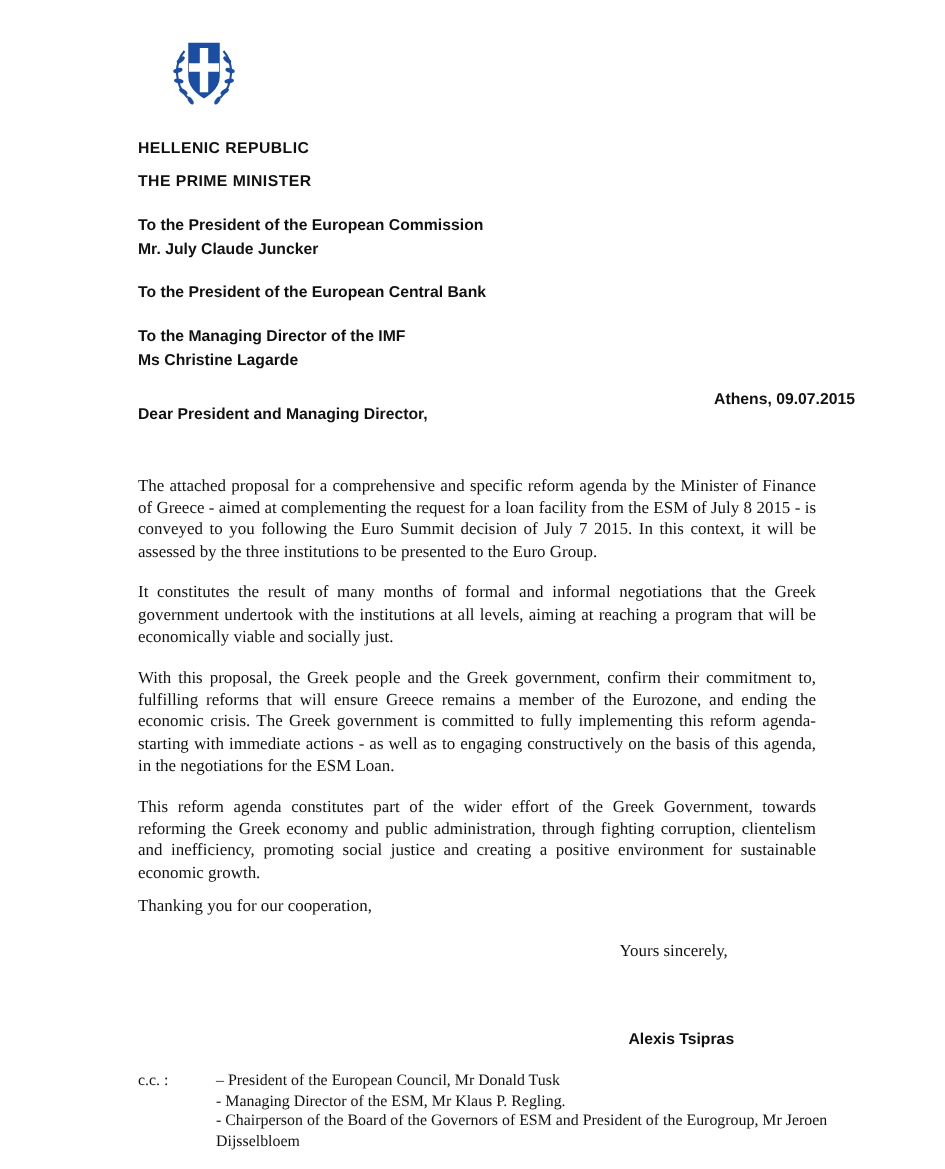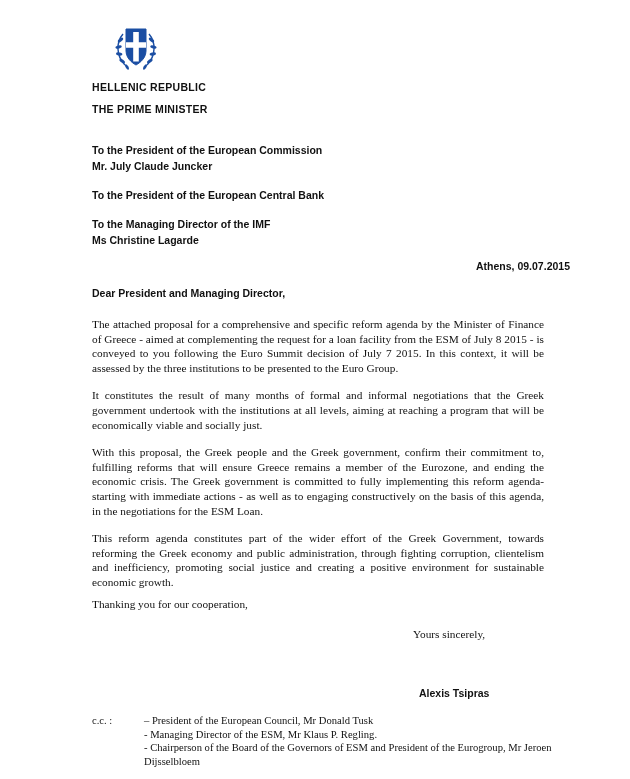--- a/index.html
+++ b/index.html
@@ -28,21 +28,21 @@
     top: 20px;
     width: 48px;
     height: 56px;
   }
   .emblem-svg { display: block; }
 
   
   .header {
     position: absolute;
     left: 92px;
-    top: 76px;
+    top: 88px;
     font-family: "Liberation Sans", sans-serif;
     font-size: 10.5px;
     letter-spacing: 0.3px;
     font-weight: 600;
     color: #111;
     line-height: 22px;
   }
   .header div { white-space: nowrap; }
 
   
@@ -67,21 +67,21 @@
     font-family: "Liberation Sans", sans-serif;
     font-size: 10.5px;
     font-weight: 700;
     color: #111;
   }
 
   
   .salutation {
     position: absolute;
     left: 92px;
-    top: 287px;
+    top: 270px;
     font-family: "Liberation Sans", sans-serif;
     font-size: 10.5px;
     font-weight: 700;
     color: #111;
   }
 
   
   .body-text {
     position: absolute;
     left: 92px;

